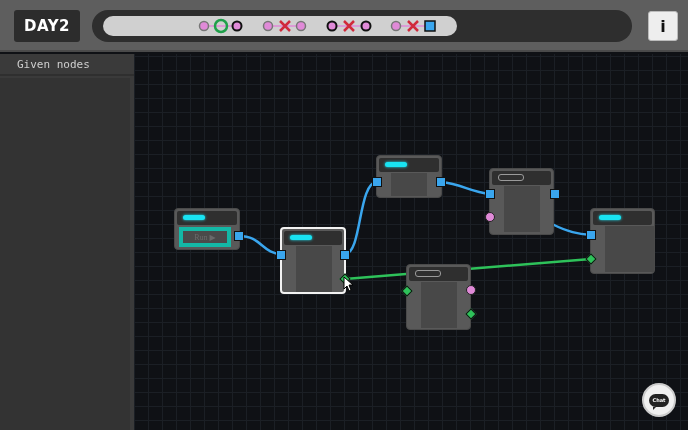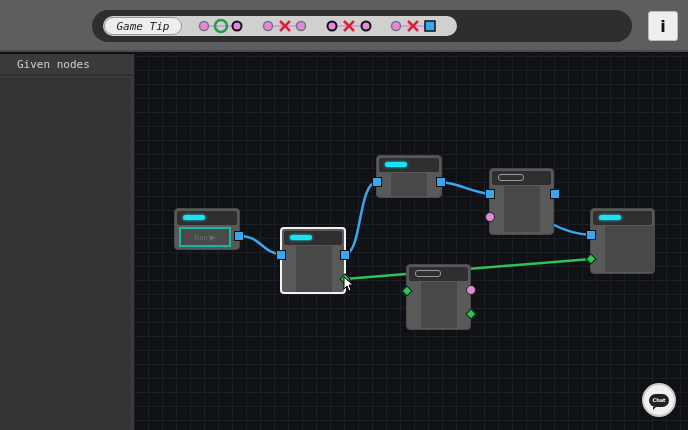--- a/index.html
+++ b/index.html
@@ -17,34 +17,34 @@
 background-image:linear-gradient(#1b1f25 1px,transparent 1px),linear-gradient(90deg,#1b1f25 1px,transparent 1px);background-size:14px 14px;background-position:0 2px}
 .node{position:absolute;background:#595959;border-radius:4px;border:1px solid #4a4a4a}
 .node .head{position:absolute;left:2px;top:2px;right:2px;height:14px;background:#2f2f2f;border-radius:2px}
 .node .bar{position:absolute;left:6px;top:4px;width:22px;height:5px;border-radius:3px;background:#19e3f2;box-shadow:0 0 3px #19e3f2}
 .node .bar.hollow{background:transparent;border:1px solid #9a9a9a;box-shadow:none;width:26px;height:7px;top:3px}
 .node .col{position:absolute;background:#484848}
 .node.sel{border:2px solid #f2f2f2}
 .port{position:absolute;width:10px;height:10px;background:#3aa6ee;border:1px solid #111}
 .dot{position:absolute;width:10px;height:10px;border-radius:50%;background:#e08ad8;border:1px solid #222}
 .diam{position:absolute;width:8px;height:8px;background:#2ec25a;transform:rotate(45deg);border:1px solid #111}
-.runbtn{position:absolute;left:4px;top:18px;width:52px;height:20px;background:#4a4a4a;border:2px solid #14b8a6;color:#6a6a6a;font-size:8px;display:flex;align-items:center;justify-content:center;font-family:Liberation Serif, serif}
+.runbtn{position:absolute;left:4px;top:18px;width:52px;height:20px;background:#4a4a4a;border:4px solid #14b8a6;color:#6a6a6a;font-size:8px;display:flex;align-items:center;justify-content:center;font-family:Liberation Serif, serif}
 .chat{position:absolute;left:642px;top:383px;width:34px;height:34px;border-radius:50%;background:#f0f0f0;border:2px solid #ccc;display:flex;align-items:center;justify-content:center}
 .chat .bub{width:20px;height:13px;background:#222;border-radius:7px;color:#fff;font-size:5px;display:flex;align-items:center;justify-content:center;position:relative;font-family:"DejaVu Sans",sans-serif;font-weight:bold}
 .chat .bub:after{content:"";position:absolute;left:4px;bottom:-3px;border-left:3px solid #222;border-right:3px solid transparent;border-bottom:3px solid transparent}
 svg.wires{position:absolute;left:0;top:0;width:688px;height:430px;pointer-events:none}
 .cursor{position:absolute;left:343px;top:276px}
 </style>
 </head>
 <body>
 
 <div class="topbar">
+  <div class="day">DAY2</div>
   <div class="tipbar"></div>
   <div class="tippill"></div>
-  <div class="tiplabel">Game Tip</div>
   <svg style="position:absolute;left:0;top:0" width="688" height="52">
 
     <line x1="204" y1="26" x2="238" y2="26" stroke="#e08ad8" stroke-width="1.5"></line>
     <circle cx="204" cy="26" r="4.5" fill="#e08ad8" stroke="#777" stroke-width="1.5"></circle>
     <circle cx="221" cy="26" r="6" fill="none" stroke="#1fa04a" stroke-width="2.5"></circle>
     <circle cx="237" cy="26" r="4.5" fill="#e08ad8" stroke="#111" stroke-width="2"></circle>
 
     <line x1="268" y1="26" x2="301" y2="26" stroke="#e08ad8" stroke-width="1.5"></line>
     <circle cx="268" cy="26" r="4.5" fill="#e08ad8" stroke="#777" stroke-width="1.5"></circle>
     <path d="M280 21 L290 31 M290 21 L280 31" stroke="#d02a3a" stroke-width="2.5"></path>

